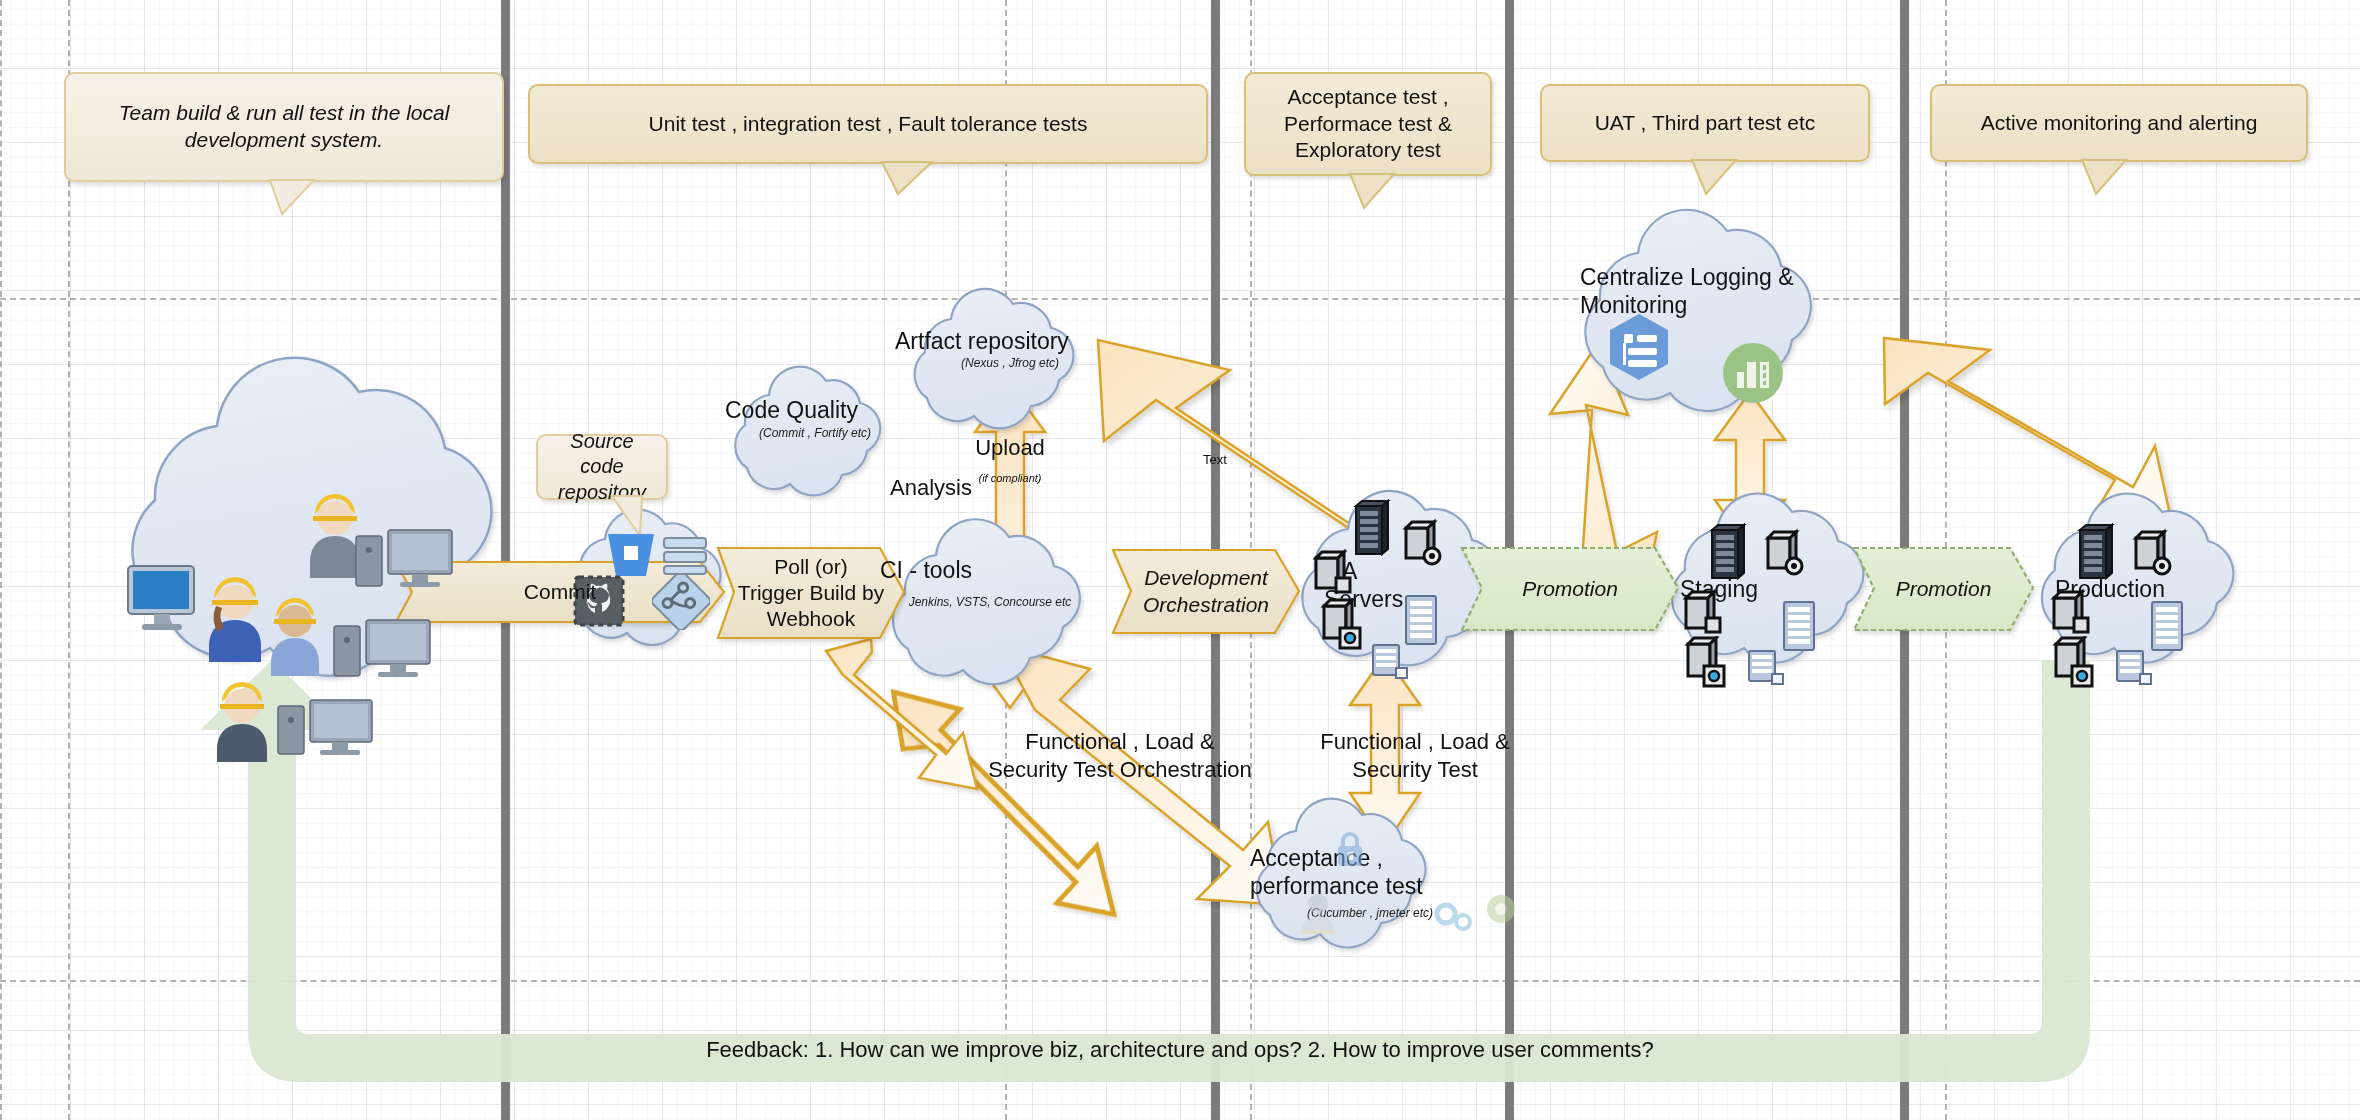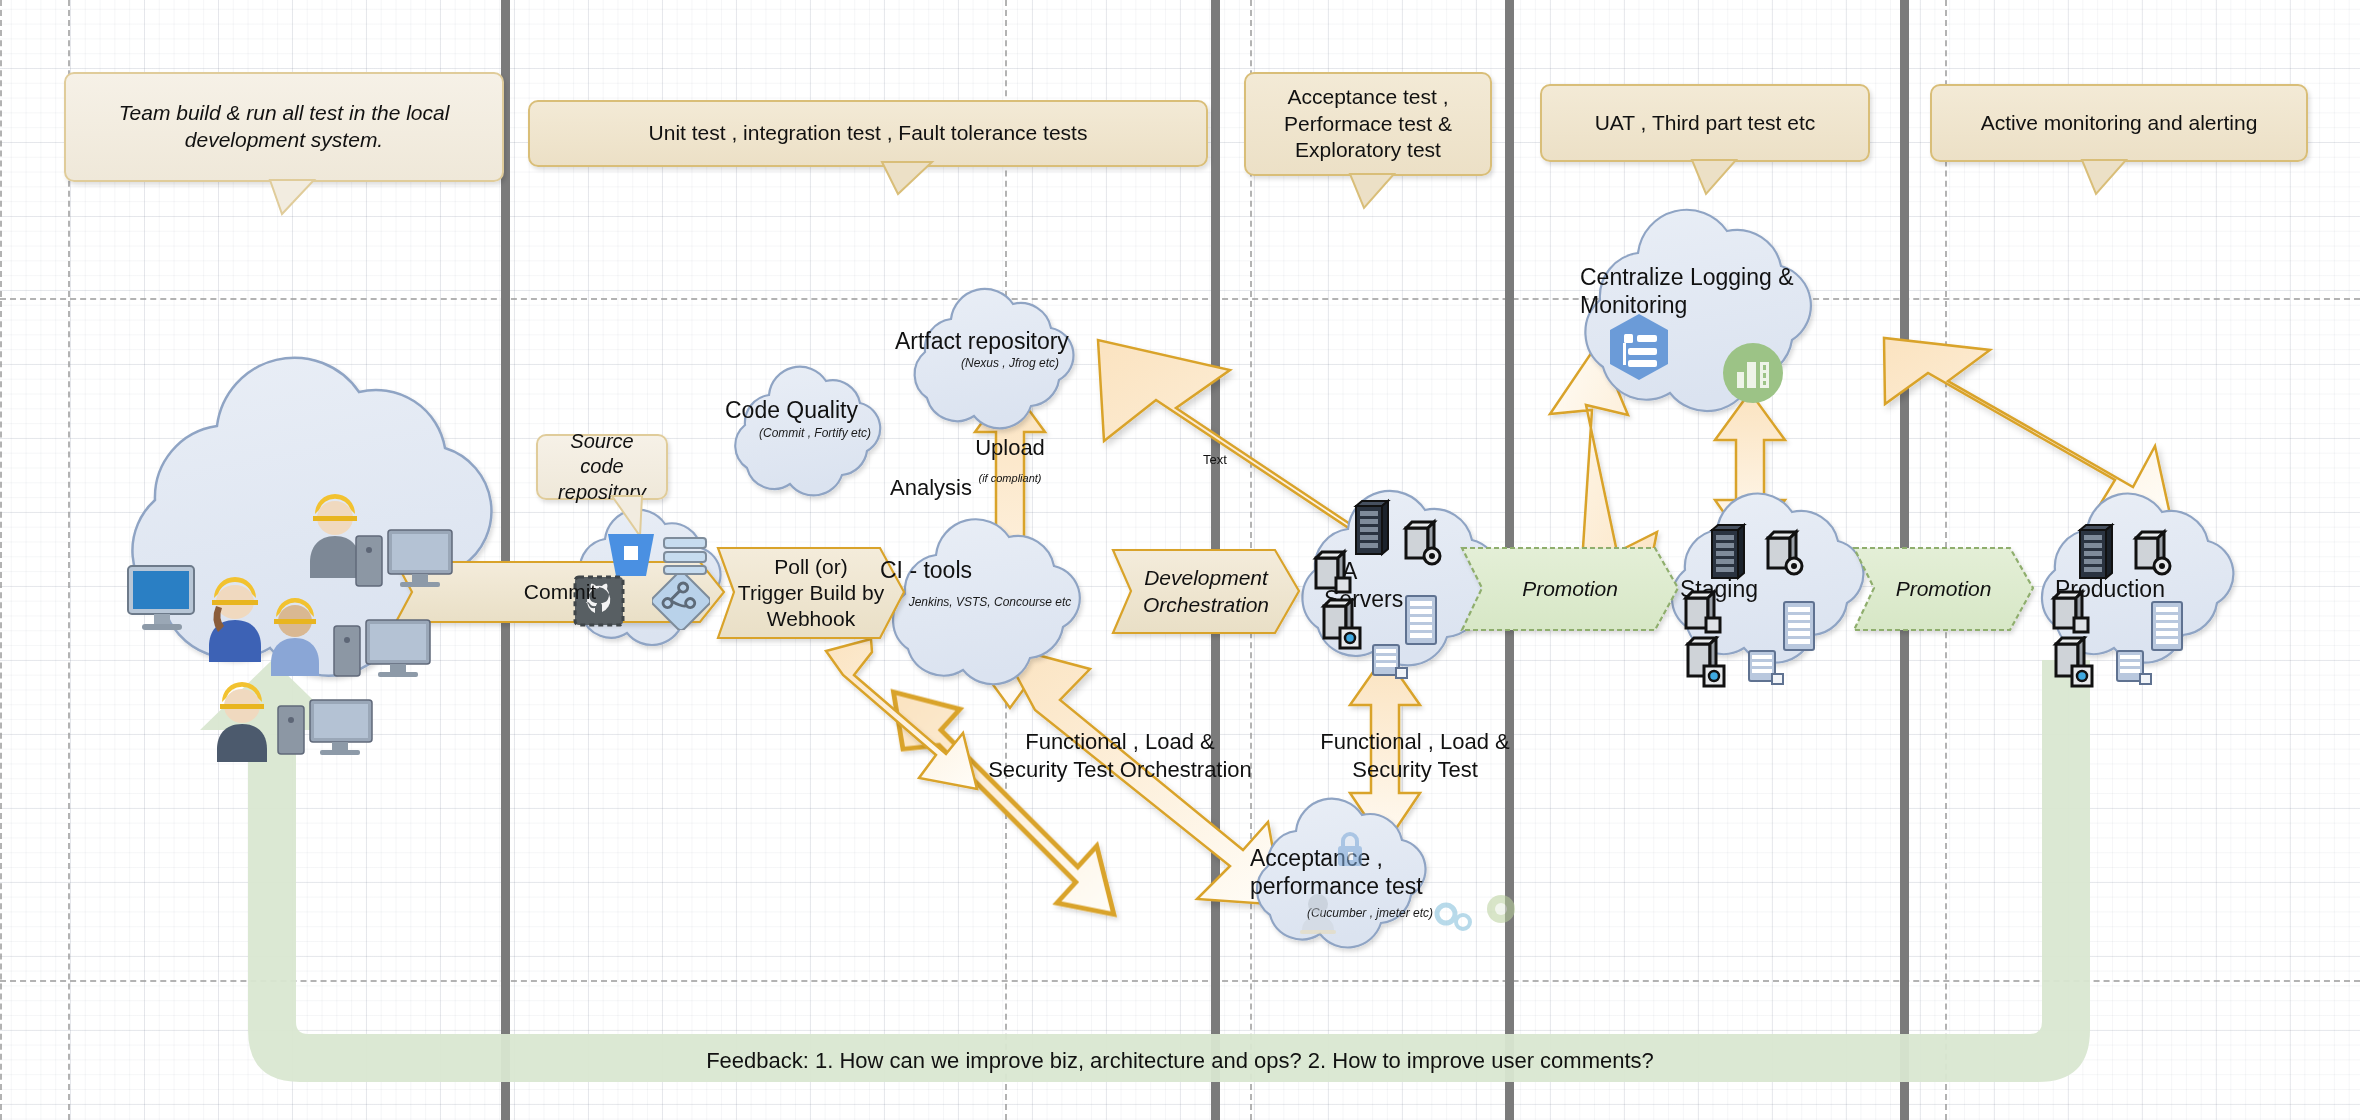--- a/index.html
+++ b/index.html
@@ -53,21 +53,21 @@
   
   .banner{position:absolute;display:flex;align-items:center;justify-content:center;
           text-align:center;font-size:21px;line-height:1.25;color:#111;}
   .banner span{position:relative;z-index:2;padding:0 6px;}
 
   
   .flabel{position:absolute;text-align:center;color:#111;font-size:22px;line-height:1.25;}
   .flabel.tiny{font-size:11px;font-style:normal;}
 
   .feedback-text{
-    position:absolute;text-align:center;color:#111;font-size:22px;white-space:nowrap;margin-top:11px;
+    position:absolute;text-align:center;color:#111;font-size:22px;white-space:nowrap;
   }
 
   
   .ico{position:absolute;}
 </style>
 </head>
 <body>
 
 <div id="canvas">
 
@@ -282,21 +282,21 @@
   <div class="lyr">
 
     <div class="callout pale" style="left:64px;top:72px;width:440px;height:110px;">
       <span>Team build &amp; run all test
 in the local development system.</span>
     </div>
     <svg class="ico" style="left:268px;top:178px;width:60px;height:40px;">
       <path d="M2,2 L46,2 L14,36 Z" fill="#f2ece0" stroke="#e0cc9a" stroke-width="2"></path>
     </svg>
 
-    <div class="callout" style="left:528px;top:100px;width:680px;height:67px;">
+    <div class="callout" style="left:528px;top:84px;width:680px;height:80px;">
       <span>Unit test , integration test  , Fault tolerance tests</span>
     </div>
     <svg class="ico" style="left:880px;top:160px;width:70px;height:40px;">
       <path d="M2,2 L52,2 L18,34 Z" fill="#ece0c6" stroke="#d9be78" stroke-width="2"></path>
     </svg>
 
     <div class="callout" style="left:1244px;top:72px;width:248px;height:104px;">
       <span>Acceptance test ,
 Performace test &amp;
 Exploratory test</span>

